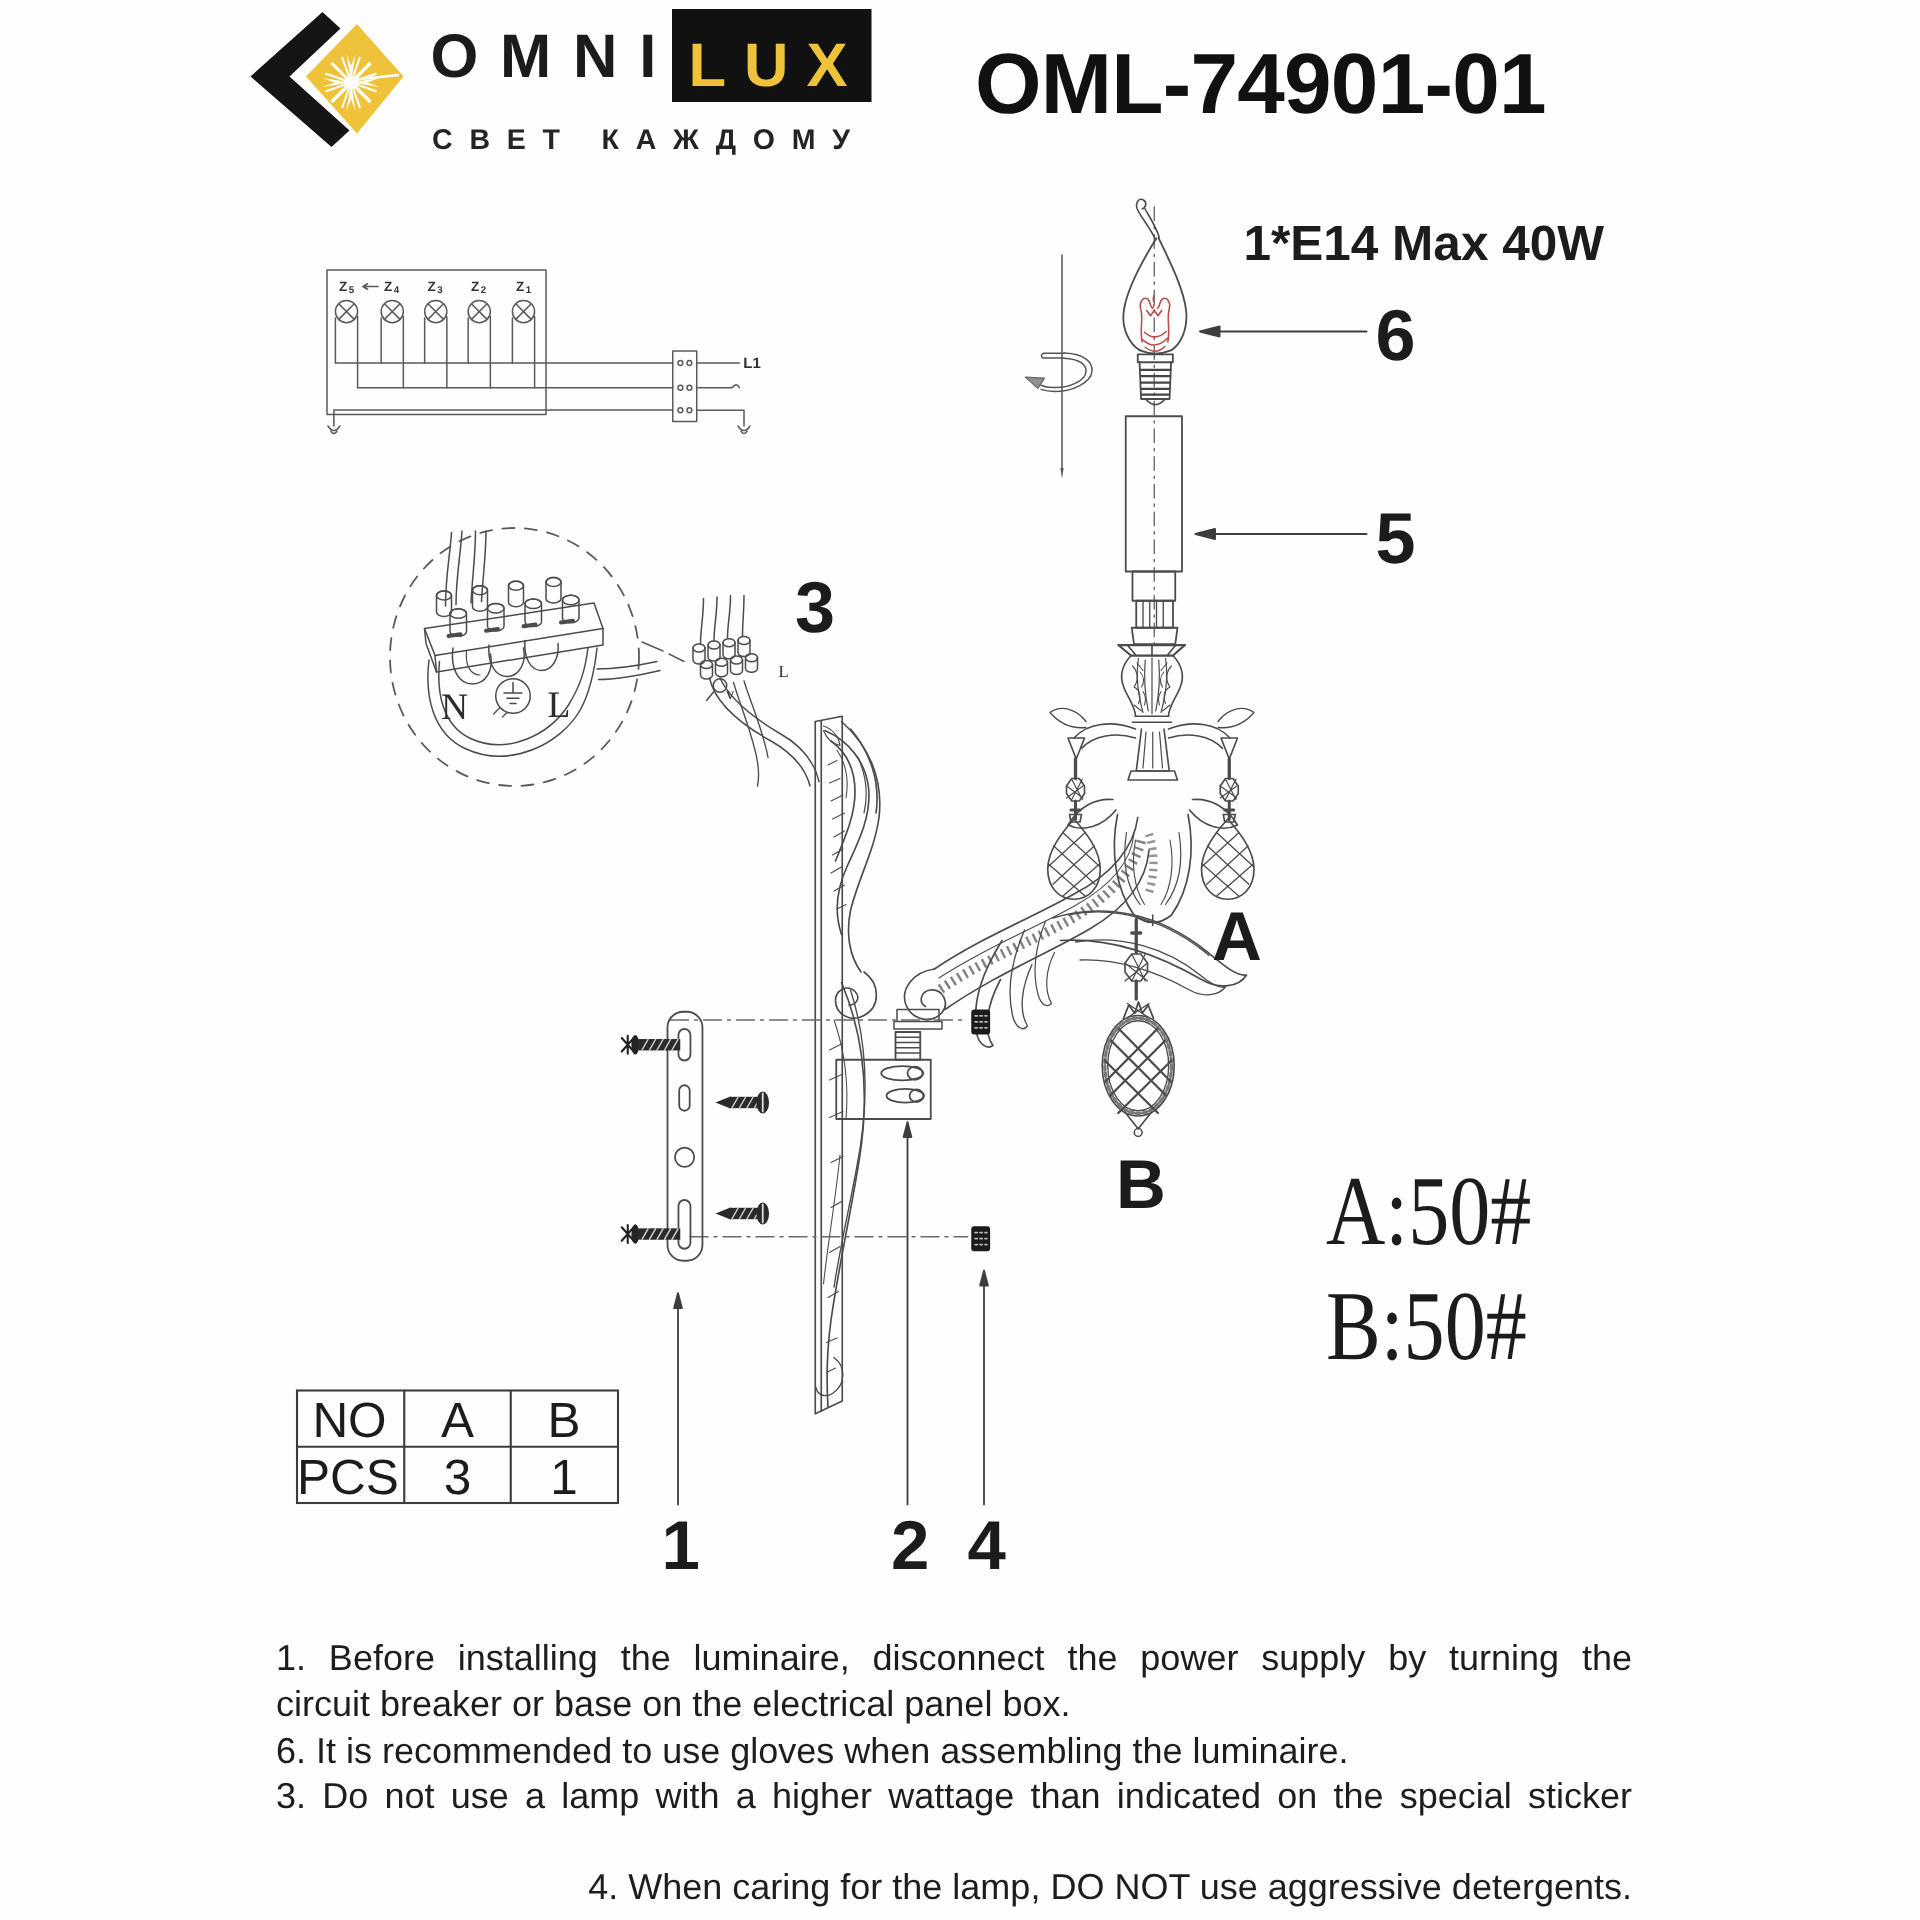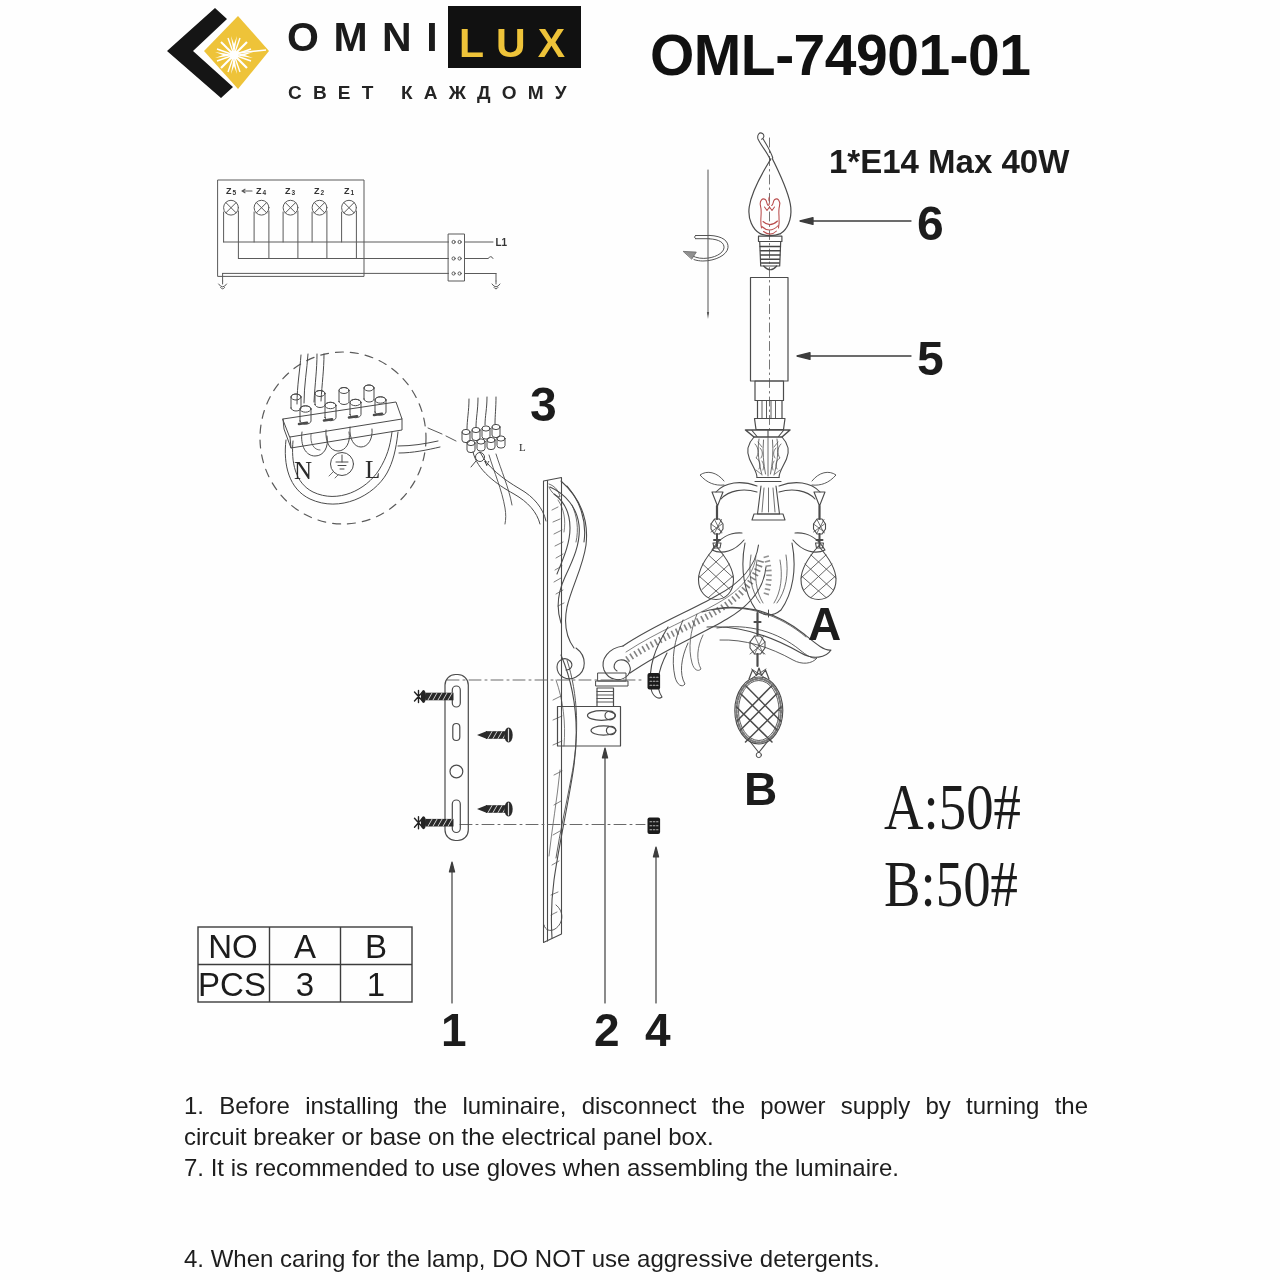--- a/index.html
+++ b/index.html
@@ -453,15 +453,16 @@
         <text x="305" y="996">3</text>
         <text x="376" y="996">1</text>
 </g>
 <g font-family="Liberation Serif, serif" font-size="66" fill="#1c1c1c">
   <text transform="translate(884,829) scale(0.83,1)">A:50#</text>
   <text transform="translate(884,906) scale(0.83,1)">B:50#</text>
 </g>
 </svg>
 <div class="instr just" style="top:1091px;">1. Before installing the luminaire, disconnect the power supply by turning the</div>
 <div class="instr" style="top:1122px;">circuit breaker or base on the electrical panel box.</div>
-<div class="instr" style="top:1152.5px;">7. It is recommended to use gloves when assembling the luminaire.</div>
-<div class="instr" style="top:1244px;">4. When caring for the lamp, DO NOT use aggressive detergents.</div>
+<div class="instr" style="top:1152.5px;">6. It is recommended to use gloves when assembling the luminaire.</div>
+<div class="instr just" style="top:1183px;">3. Do not use a lamp with a higher wattage than indicated on the special sticker</div>
+<div class="instr" style="top:1244px;text-align:right;">4. When caring for the lamp, DO NOT use aggressive detergents.</div>
 </div>
 
 </body></html>

